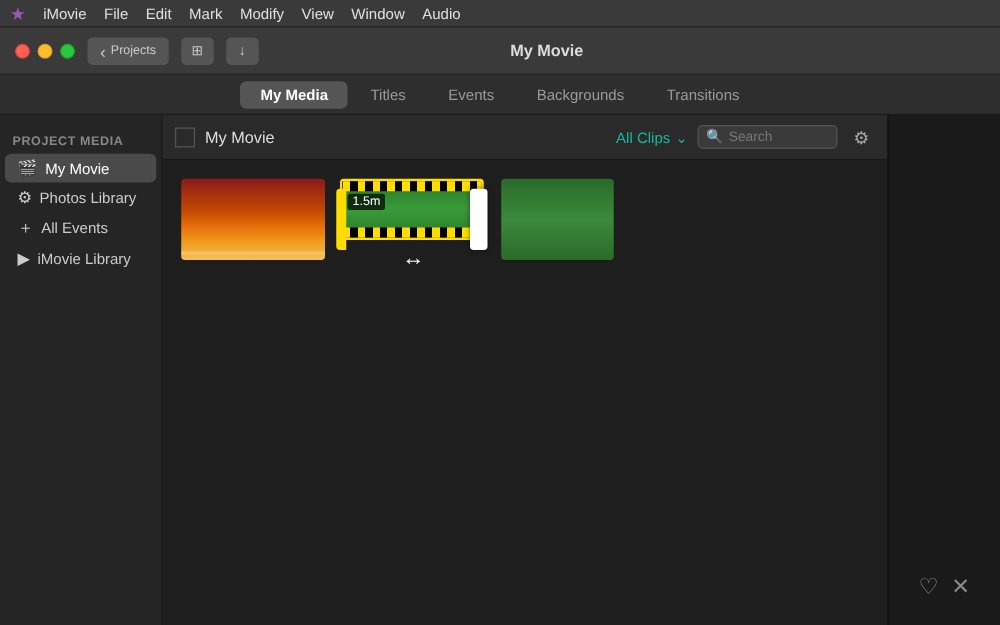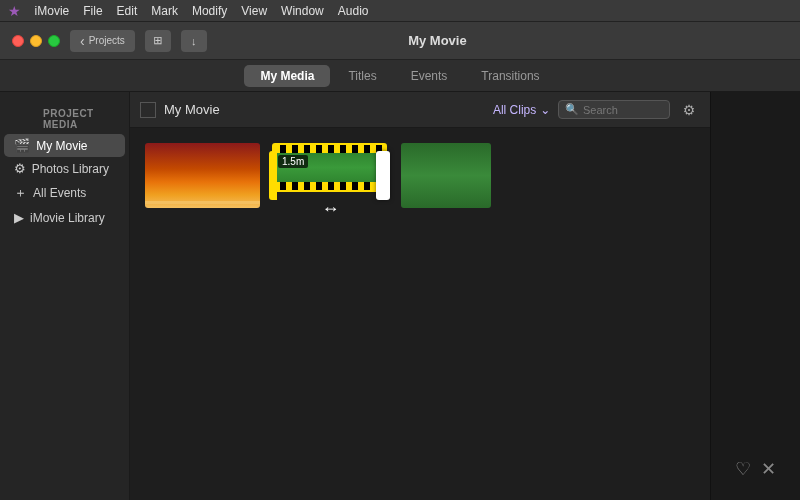--- a/index.html
+++ b/index.html
@@ -133,21 +133,20 @@
       padding: 10px 0;
       flex-shrink: 0;
     }
     .sidebar-section-label {
       font-size: 10px;
       font-weight: 700;
       color: #888;
       padding: 6px 10px 4px 10px;
       text-transform: uppercase;
       letter-spacing: 0.5px;
-      margin-left: 33px;
     }
     .sidebar-item {
       display: flex;
       align-items: center;
       gap: 6px;
       padding: 4px 10px;
       cursor: pointer;
       border-radius: 5px;
       margin: 0 4px;
       font-size: 12px;
@@ -191,21 +190,21 @@
     .content-title {
       font-size: 13px;
       font-weight: 500;
       color: #ddd;
       flex: 1;
     }
     .all-clips-selector {
       display: flex;
       align-items: center;
       gap: 4px;
-      color: #c4b5fd;
+      color: #14b8a6;
       font-size: 12px;
       cursor: pointer;
     }
     .search-box {
       display: flex;
       align-items: center;
       background: #3a3a3a;
       border: 1px solid #555;
       border-radius: 4px;
       padding: 2px 6px;
@@ -404,20 +403,21 @@
     <button class="icon-btn">↓</button>
   </div>
   <div class="window-title">My Movie</div>
   <div style="width:120px;"></div>
 </div>
 
 <div id="tabbar">
   <div class="tab active">My Media</div>
   <div class="tab">Titles</div>
   <div class="tab">Events</div>
+  <div class="tab">Backgrounds</div>
   <div class="tab">Transitions</div>
 </div>
 
 <div id="main">
 
   <div id="sidebar">
     <div class="sidebar-section-label">PROJECT MEDIA</div>
     <div class="sidebar-item active">
       <span class="sidebar-icon">🎬</span>
       <span>My Movie</span>

